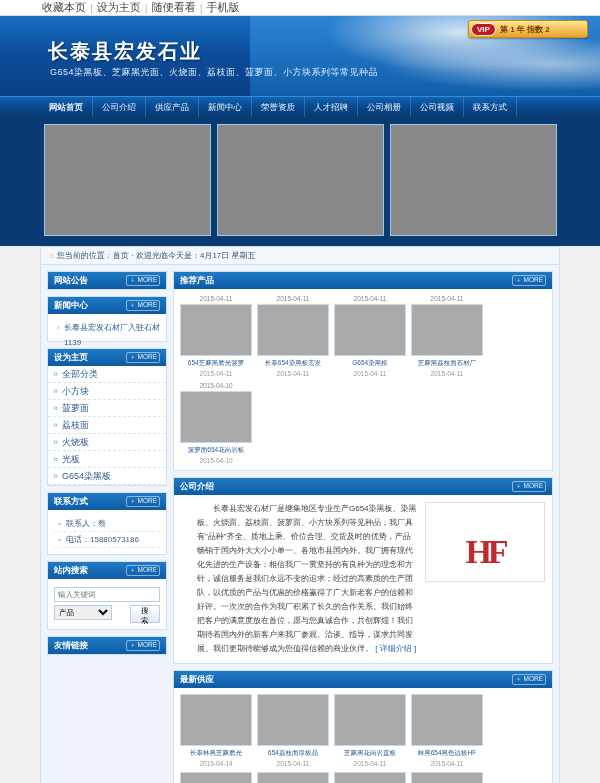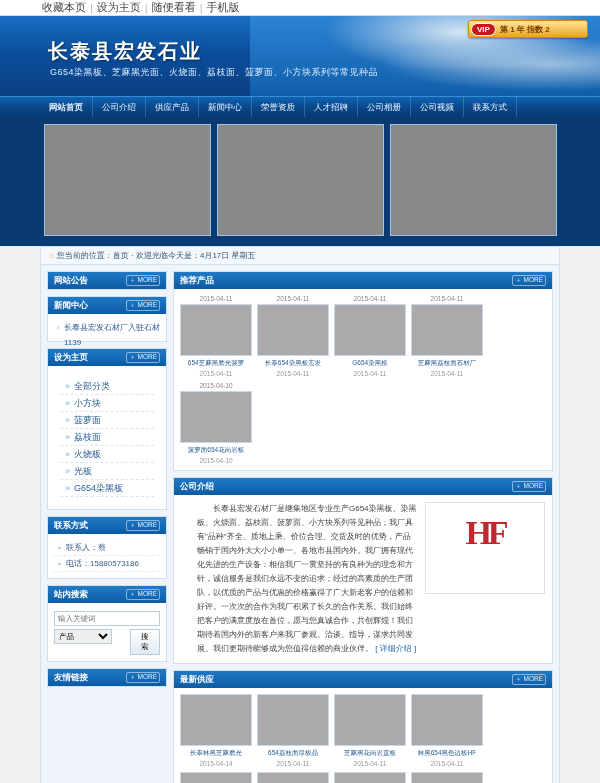--- a/index.html
+++ b/index.html
@@ -164,21 +164,21 @@
     padding: 0 6px;
   }
   .panel-head .more {
     font-size: 6.5px; font-weight: normal; color: #dff0ff;
     border: 1px solid rgba(255,255,255,.5); border-radius: 2px; padding: 0 2px;
   }
   .panel-body { padding: 6px; font-size: 8px; line-height: 1.6; color: #444; }
 
   .notice-text { color: #555; text-indent: 1em; }
 
-  .cat-list { list-style: none; margin: 0; padding: 12px; }
+  .cat-list { list-style: none; margin: 0; padding: 0; }
   .cat-list li {
     height: 17px; line-height: 17px;
     border-bottom: 1px dashed #d8e6f2;
     padding-left: 14px;
     position: relative;
     color: #2a5c92; cursor: pointer;
   }
   .cat-list li::before {
     content: "»"; position: absolute; left: 5px; color: #6fa8dc;
   }
@@ -191,21 +191,21 @@
   .contact-list li::before { content: "•"; position: absolute; left: 4px; color: #8db9dd; }
 
   .search-row { display: flex; gap: 3px; margin-top: 2px; }
   .search-row input[type=text] {
     width: 100%; height: 15px; border: 1px solid #b7cee2; font-size: 7.5px;
     padding: 0 3px; color: #888;
   }
   .search-row2 { display: flex; gap: 18px; margin-top: 3px; }
   .search-row2 select { height: 15px; font-size: 7.5px; border: 1px solid #b7cee2; width: 60px; }
   .search-row2 button {
-    height: 26px; font-size: 7.5px; border: 1px solid #b7cee2;
+    height: 18px; font-size: 7.5px; border: 1px solid #b7cee2;
     background: linear-gradient(180deg,#fff,#e2eaf2); cursor: pointer; padding: 0 6px;
   }
 
   .link-list { list-style: none; margin: 0; padding: 0; }
   .link-list li { height: 15px; line-height: 15px; padding-left: 10px; position: relative; color: #2a5c92; }
   .link-list li::before { content: "›"; position: absolute; left: 3px; color: #7fb0d8; }
 
   
   .grid { display: flex; flex-wrap: wrap; gap: 5px; padding: 6px; }
   .card { width: 72px; }
@@ -240,22 +240,22 @@
       repeating-linear-gradient(0deg, rgba(0,0,0,.3) 0 1px, transparent 1px 11px),
       repeating-linear-gradient(90deg, rgba(0,0,0,.3) 0 1px, transparent 1px 11px); }
   .t-black { background-color:#2e2e2e; background-image:
       radial-gradient(circle at 35% 45%, rgba(255,255,255,.18) 0 1px, transparent 2px),
       repeating-linear-gradient(60deg, rgba(255,255,255,.05) 0 3px, rgba(0,0,0,.2) 3px 6px); }
 
   
   .intro-body { padding: 7px; display: flex; gap: 8px; font-size: 8px; line-height: 1.75; color: #444; }
   .intro-text { flex: 1 1 auto; text-indent: 2em; margin-left: 16px; }
   .intro-logo {
-    flex: 0 0 120px; height: 92px; border: 1px solid #d6e2ee; background: #fff;
-    display: flex; align-items: flex-start; justify-content: center;
+    flex: 0 0 120px; height: 80px; border: 1px solid #d6e2ee; background: #fff;
+    display: flex; align-items: flex-end; justify-content: center;
   }
   .hf {
     color: #c1272d; font-size: 34px; font-weight: bold; font-family: "Liberation Serif", serif;
     letter-spacing: -4px;
   }
   .more-link { color: #1a5fa8; text-decoration: none; }
 
   
   .watermark {
     position: absolute; left: 38px; top: 380px;

